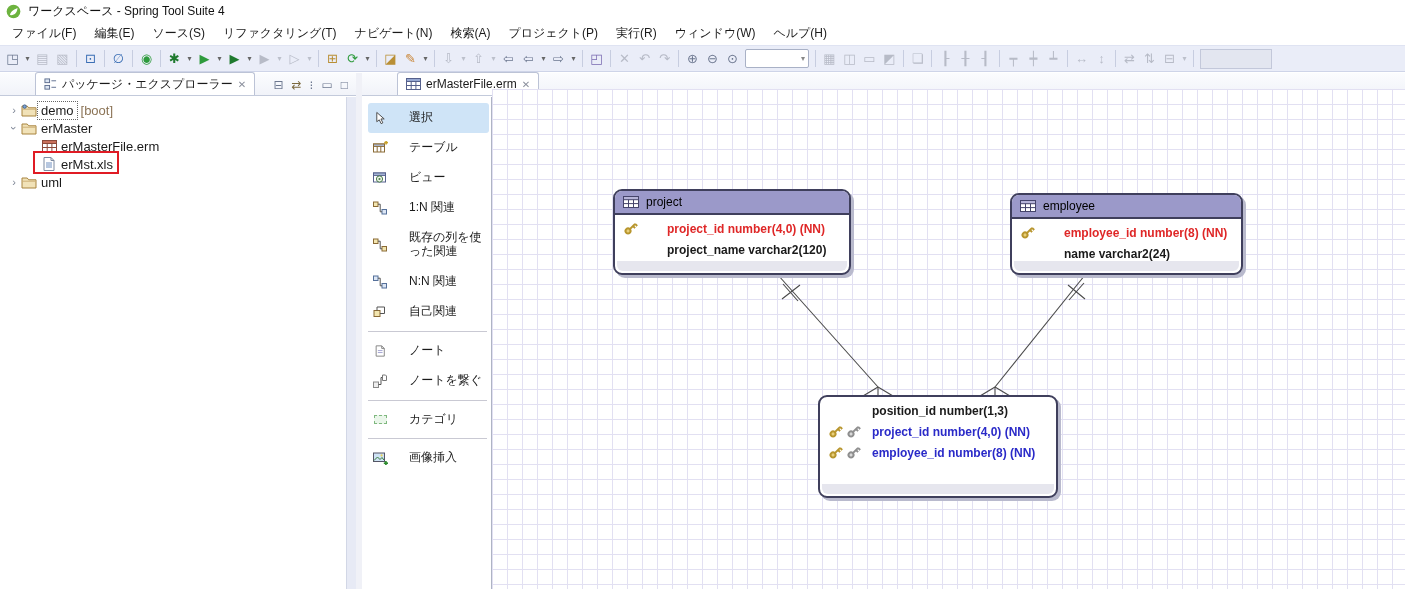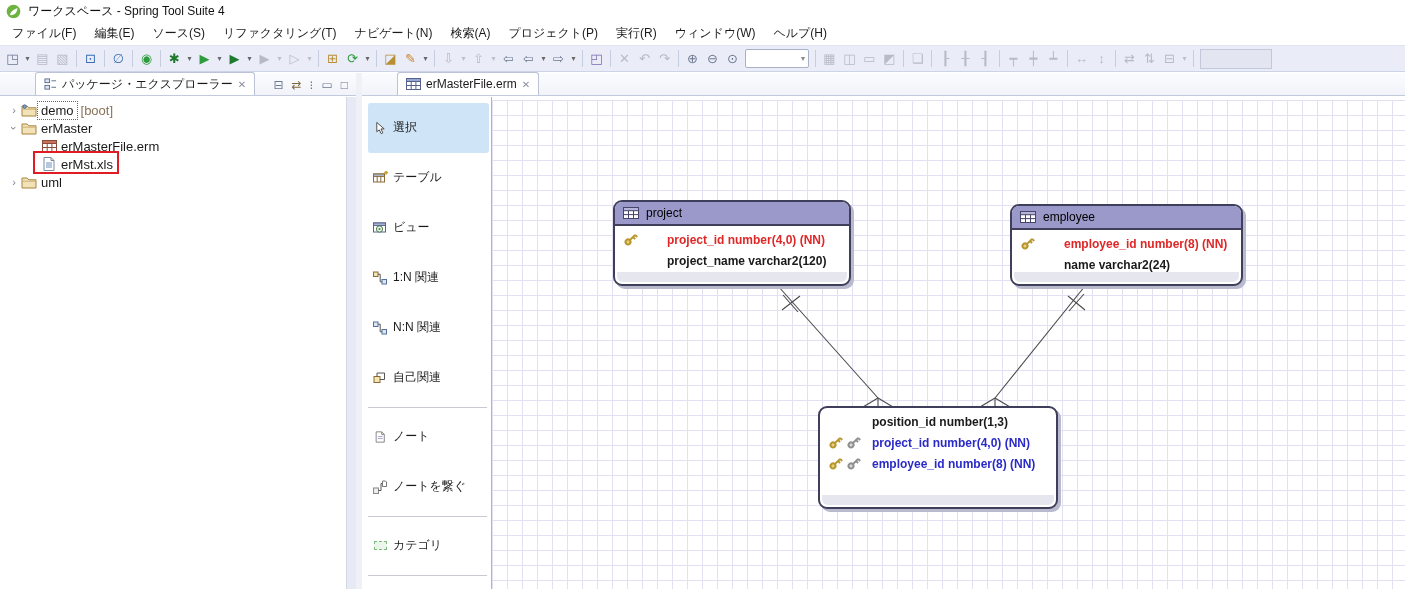--- a/index.html
+++ b/index.html
@@ -58,29 +58,29 @@
   .lv0 { padding-left:8px; } .lv1 { padding-left:40px; }
   .tlabel { padding:1px 3px; }
   .tlabel.focus { outline:1px dotted #666; }
   .suffix { color:#8b7355; margin-left:4px; }
   .pkg-scroll { position:absolute; right:0; top:24px; width:10px; bottom:0; background:#e7eaf5; border-left:1px solid #d2d7e6; }
   .annotation { position:absolute; border:2px solid #e01b24; pointer-events:none; }
 
   
   .palette { position:absolute; left:0; top:24px; width:130px; bottom:0; background:#fff;
     border-right:1px solid #aeb4c4; padding:6px 2px 0 6px; }
-  .pitem { display:flex; align-items:center; gap:5px; padding:18px 4px; font-size:12px; border-radius:3px;
+  .pitem { display:flex; align-items:center; gap:21px; padding:8px 4px; font-size:12px; border-radius:3px;
     cursor:default; line-height:1.15; }
   .pitem.sel { background:#cfe4f7; }
   .pitem .pico { width:16px; flex:none; display:inline-flex; justify-content:center; }
   .psep { height:1px; background:#c9c9d3; margin:4px 2px 4px 0; }
   .cat-ico { width:13px; height:9px; border:1px dashed #7fb87f; background:#eaf6ea; }
 
   
-  .canvas { position:absolute; left:130px; top:27px; width:913px; bottom:0; background-color:#fff;
+  .canvas { position:absolute; left:130px; top:16px; width:913px; bottom:0; background-color:#fff;
     background-image:linear-gradient(to right,#e2e0f2 1px,transparent 1px),
                      linear-gradient(to bottom,#e2e0f2 1px,transparent 1px);
     background-size:15px 15px; }
   .rel-svg { position:absolute; left:0; top:0; width:100%; height:100%; }
 
   
   .entity { position:absolute; background:#fff; border:2px solid #3f3f5c; border-radius:9px;
     box-shadow:3px 3px 0 #b9bacd; overflow:hidden; cursor:default; }
   .ent-hd { height:24px; background:#9b99c9; border-bottom:2px solid #3f3f5c;
     display:flex; align-items:center; gap:7px; padding:0 8px; }
@@ -342,20 +342,30 @@
       </div>
       <div class="pitem">
         <span class="pico">
           <svg width="14" height="14" viewBox="0 0 14 14">
               <rect x="0.5" y="1" width="4.5" height="4.5" fill="#f3e6b0" stroke="#8a6a35"></rect>
               <rect x="9" y="8.5" width="4.5" height="4.5" fill="#dce6f5" stroke="#55709a"></rect>
               <path d="M5 3.2 H7.2 V10.8 H9" fill="none" stroke="#555"></path>
             </svg>
         </span>
         <span>1:N 関連</span>
+      </div>
+      <div class="pitem">
+        <span class="pico">
+          <svg width="14" height="14" viewBox="0 0 14 14">
+              <rect x="0.5" y="1" width="4.5" height="4.5" fill="#f3e6b0" stroke="#8a6a35"></rect>
+              <rect x="9" y="8.5" width="4.5" height="4.5" fill="#f3e6b0" stroke="#8a6a35"></rect>
+              <path d="M5 3.2 H7.2 V10.8 H9" fill="none" stroke="#555"></path>
+            </svg>
+        </span>
+        <span>既存の列を使った関連</span>
       </div>
       <div class="pitem">
         <span class="pico">
           <svg width="14" height="14" viewBox="0 0 14 14">
               <rect x="0.5" y="1" width="4.5" height="4.5" fill="#dce6f5" stroke="#55709a"></rect>
               <rect x="9" y="8.5" width="4.5" height="4.5" fill="#dce6f5" stroke="#55709a"></rect>
               <path d="M5 3.2 H7.2 V10.8 H9" fill="none" stroke="#555"></path>
             </svg>
         </span>
         <span>N:N 関連</span>

